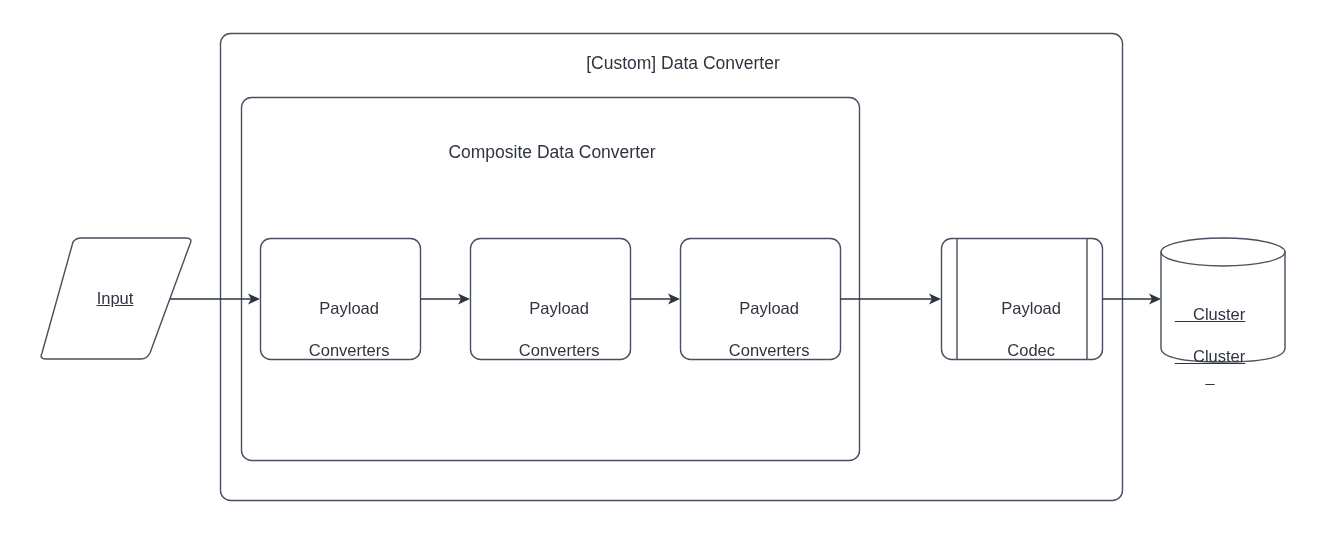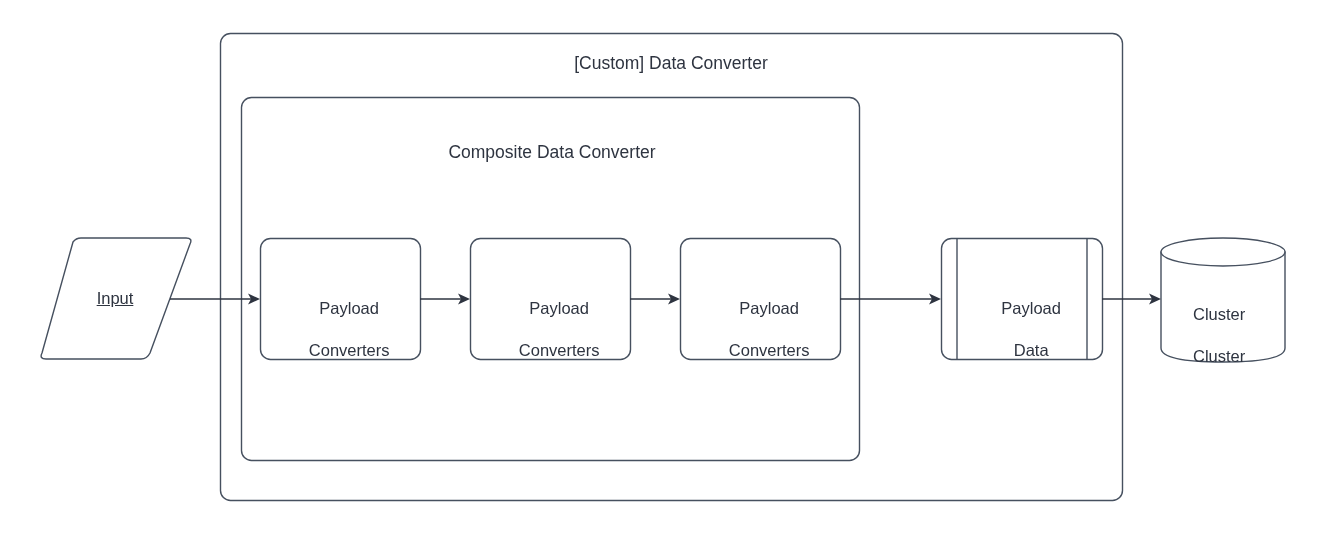--- a/index.html
+++ b/index.html
@@ -122,21 +122,21 @@
       <path class="arrow-head" d="M 941 299 L 929 293.5 L 932 299 L 929 304.5 Z"></path>
     </g>
 
     <g>
       <line class="connector" x1="1102" y1="299" x2="1153" y2="299"></line>
       <path class="arrow-head" d="M 1161 299 L 1149 293.5 L 1152 299 L 1149 304.5 Z"></path>
     </g>
 
   </svg>
 
-  <div class="lbl lbl-title" style="left:220px; top:52px; width:902px;">[Custom] Data Converter</div>
+  <div class="lbl lbl-title" style="left:220px; top:52px; width:902px;padding-left:12px;">[Custom] Data Converter</div>
 
   <div class="lbl lbl-title" style="left:243px; top:141px; width:618px;">Composite Data Converter</div>
 
   <div class="lbl lbl-node" style="left:60px; top:288px; width:110px;text-decoration:underline;">Input</div>
 
   <div class="lbl lbl-node" style="left:260px; top:277px; width:160px;">
     <span>Payload</span><br>
     <span>Converters</span>
   </div>
 
@@ -145,21 +145,21 @@
     <span>Converters</span>
   </div>
 
   <div class="lbl lbl-node" style="left:680px; top:277px; width:160px;">
     <span>Payload</span><br>
     <span>Converters</span>
   </div>
 
   <div class="lbl lbl-node" style="left:957px; top:277px; width:130px;">
     <span>Payload</span><br>
-    <span>Data</span>
+    <span>Codec</span>
   </div>
 
-  <div class="lbl lbl-node" style="left:1161px; top:283px; width:98px;">
+  <div class="lbl lbl-node" style="left:1161px; top:283px; width:98px;text-decoration:underline;">
     <span>Cluster</span><br>
     <span>Cluster</span>
   </div>
 
 </div>
 
 </body></html>

